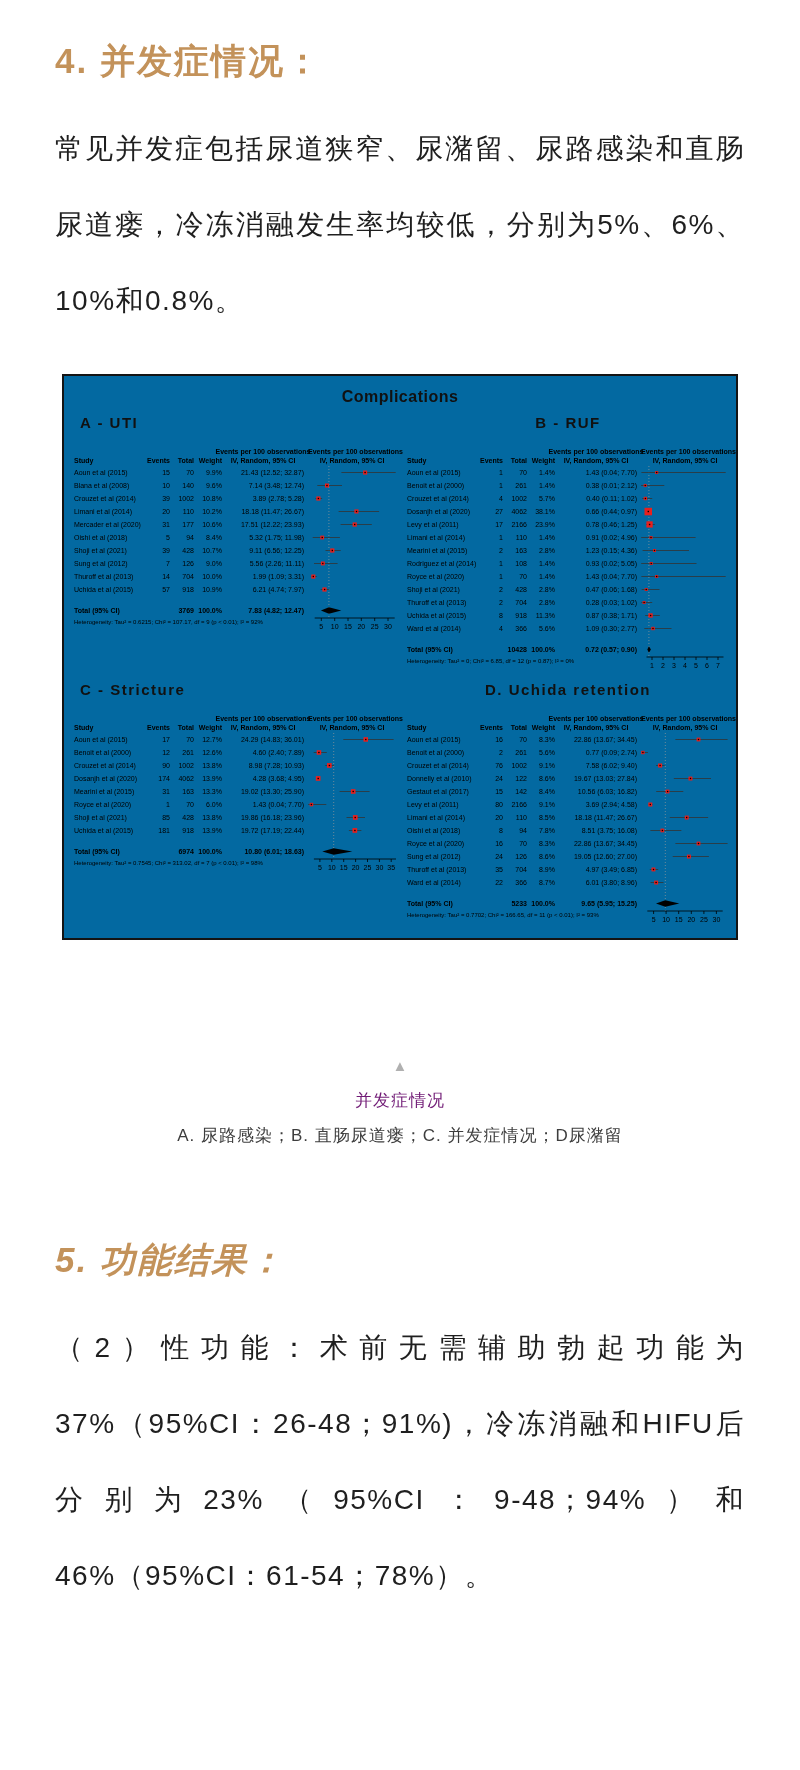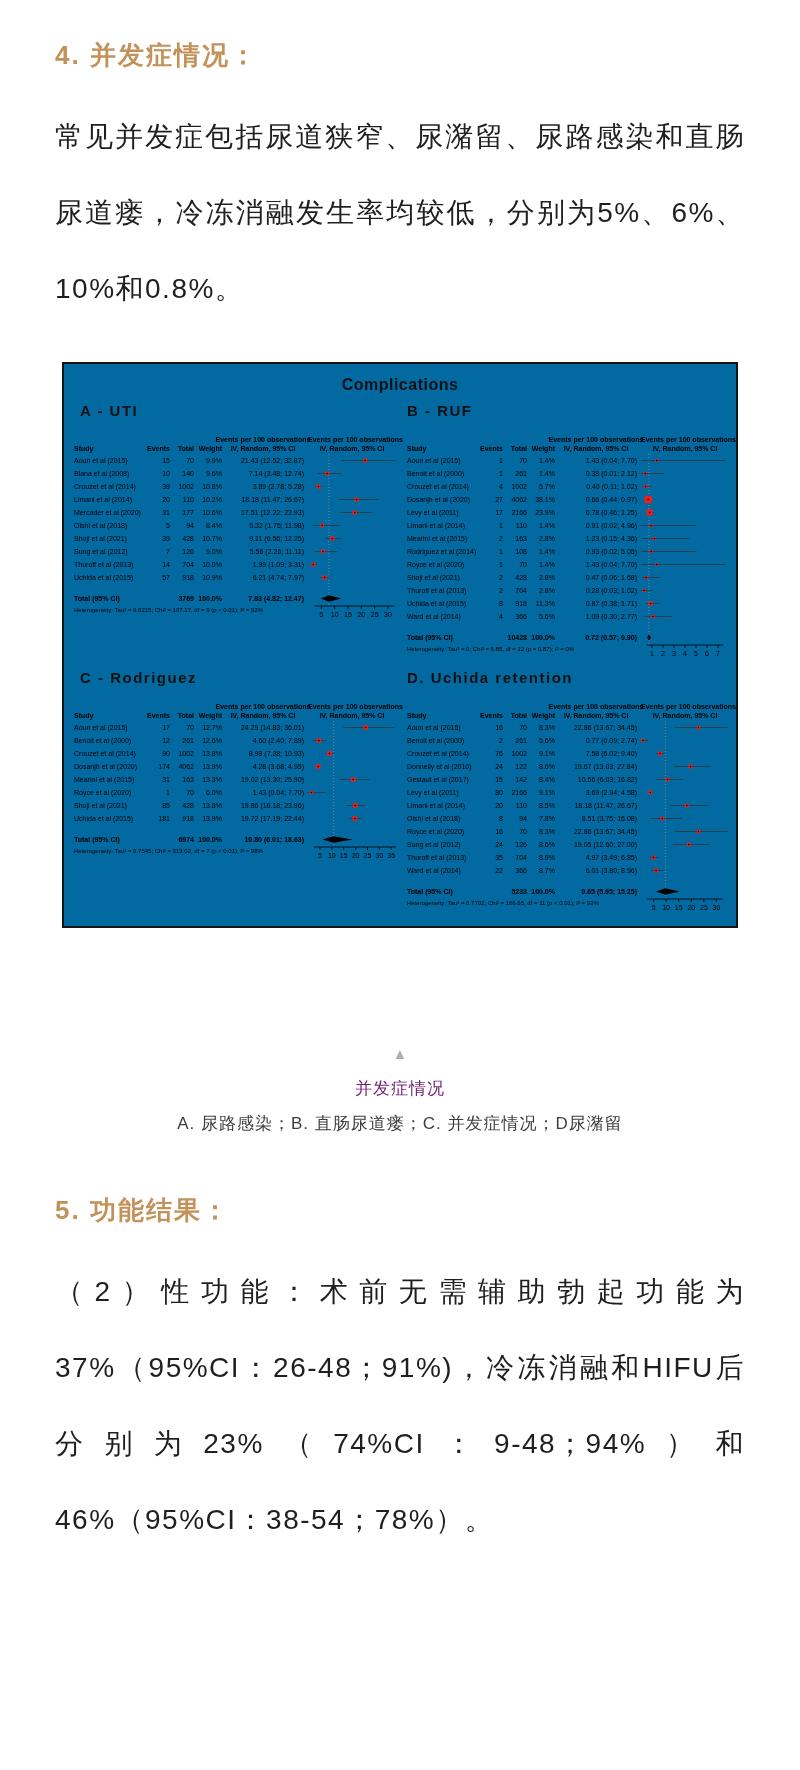--- a/index.html
+++ b/index.html
@@ -3,24 +3,24 @@
 <meta charset="utf-8">
 <style>
   :root{ --accent:#c3925a; --ink:#1f1f1f; }
   html,body{margin:0;padding:0;}
   body{
     width:800px;height:1770px;overflow:hidden;background:#ffffff;
     font-family:"Liberation Sans","DejaVu Sans",sans-serif;color:var(--ink);
   }
   .content{padding:0 55px;}
   .sec-head{
-    color:var(--accent);font-size:26px;font-weight:bold;letter-spacing:2px;margin:0;
+    color:var(--accent);font-size:35px;font-weight:bold;letter-spacing:2px;margin:0;
   }
   .sec4-head{padding-top:38px;}
-  .sec5-head{margin-top:58px;}
+  .sec5-head{margin-top:90px;font-style:italic;}
   .body-para{
     margin:26px 0 0 0;font-size:28px;line-height:76px;letter-spacing:1.5px;
     text-align:justify;color:var(--ink);
   }
   .body-para p{margin:0;}
   
   .figure{
     width:676px;margin:35px auto 0;border:2px solid #141414;box-sizing:border-box;
     padding:10px 10px 14px;background:#0369a1;overflow:hidden;color:#000;
   }
@@ -30,21 +30,21 @@
   }
   .fig-grid{
     display:grid;grid-template-columns:1fr 1fr;column-gap:10px;row-gap:74px;
     align-items:start;
     gap:11px;
   }
   .panel{overflow:visible;}
   .panel-title{
     font-size:15px;font-weight:600;letter-spacing:1.5px;color:#111;margin:0 0 14px 6px;
   }
-  .panel.center-title .panel-title{margin-left:0;}
+  .panel.center-title .panel-title{text-align:center;margin-left:0;}
   .panel-body{display:flex;gap:4px;}
   .tbl{width:230px;flex:none;font-size:7px;line-height:13px;white-space:nowrap;}
   .thead{display:flex;align-items:flex-end;height:20px;font-weight:bold;line-height:9px;margin-bottom:1px;}
   .prow,.trow{display:flex;}
   .c{display:inline-block;}
   .c.s{width:72px;flex:none;text-align:left;}
   .c.e{width:24px;flex:none;text-align:right;}
   .c.t{width:24px;flex:none;text-align:right;}
   .c.w{width:28px;flex:none;text-align:right;}
   .c.est{width:82px;flex:none;text-align:right;}
@@ -403,21 +403,21 @@
                   <line x1="66.0" y1="191" x2="66.0" y2="194" stroke="#000" stroke-width="0.8"></line>
                   <text x="66.0" y="202" font-size="7" text-anchor="middle" fill="#000" font-family="Liberation Sans, DejaVu Sans, sans-serif">6</text>
                   <line x1="77.0" y1="191" x2="77.0" y2="194" stroke="#000" stroke-width="0.8"></line>
                   <text x="77.0" y="202" font-size="7" text-anchor="middle" fill="#000" font-family="Liberation Sans, DejaVu Sans, sans-serif">7</text>
                 </svg>
               </div>
       </div>
     </div>
         </div>
       <div class="panel" id="panel-2">
-          <div class="panel-title">C - Rodriguez</div>
+          <div class="panel-title">C - Stricture</div>
     <div class="panel-body">
       <div class="tbl">
               <div class="thead">
       <span class="c s">Study</span>
                 <span class="c e">Events</span>
       <span class="c t">Total</span>
                 <span class="c w">Weight</span>
       <span class="est2">
                   <span>Events per 100 observations</span>
                   <span>IV, Random, 95% CI</span>
@@ -716,16 +716,16 @@
 
   <div class="fig-caption">
     <div class="cap-arrow">▲</div>
     <div class="cap-title">并发症情况</div>
     <div class="cap-detail">A.  尿路感染；B. 直肠尿道瘘；C. 并发症情况；D尿潴留</div>
   </div>
 
   <h2 class="sec-head sec5-head">5. 功能结果：</h2>
 
   <div class="body-para">
-    <p>（2）性功能：术前无需辅助勃起功能为37%（95%CI：26-48；91%)，冷冻消融和HIFU后分别为23%（74%CI：9-48；94%）和46%（95%CI：38-54；78%）。</p>
+    <p>（2）性功能：术前无需辅助勃起功能为37%（95%CI：26-48；91%)，冷冻消融和HIFU后分别为23%（95%CI：9-48；94%）和46%（95%CI：61-54；78%）。</p>
   </div>
 
 </div>
 
 </body></html>

